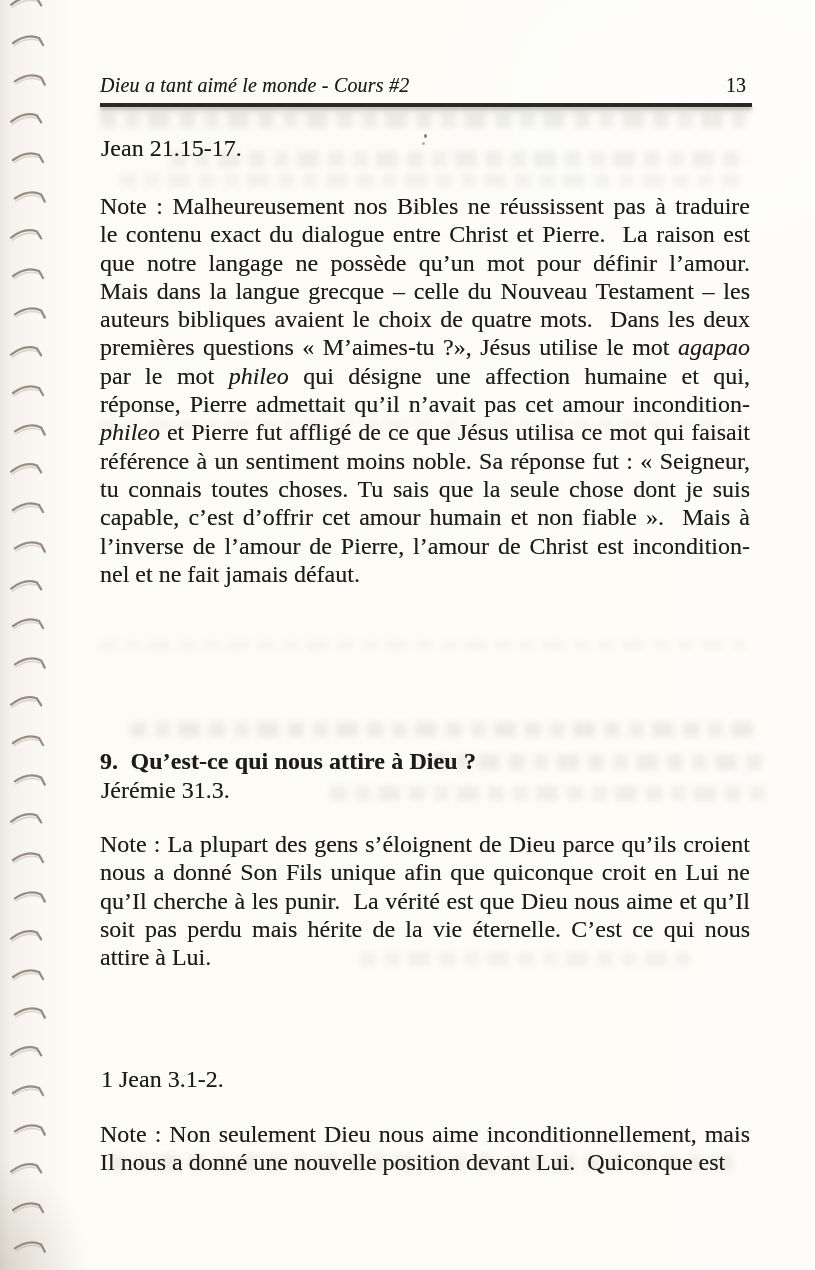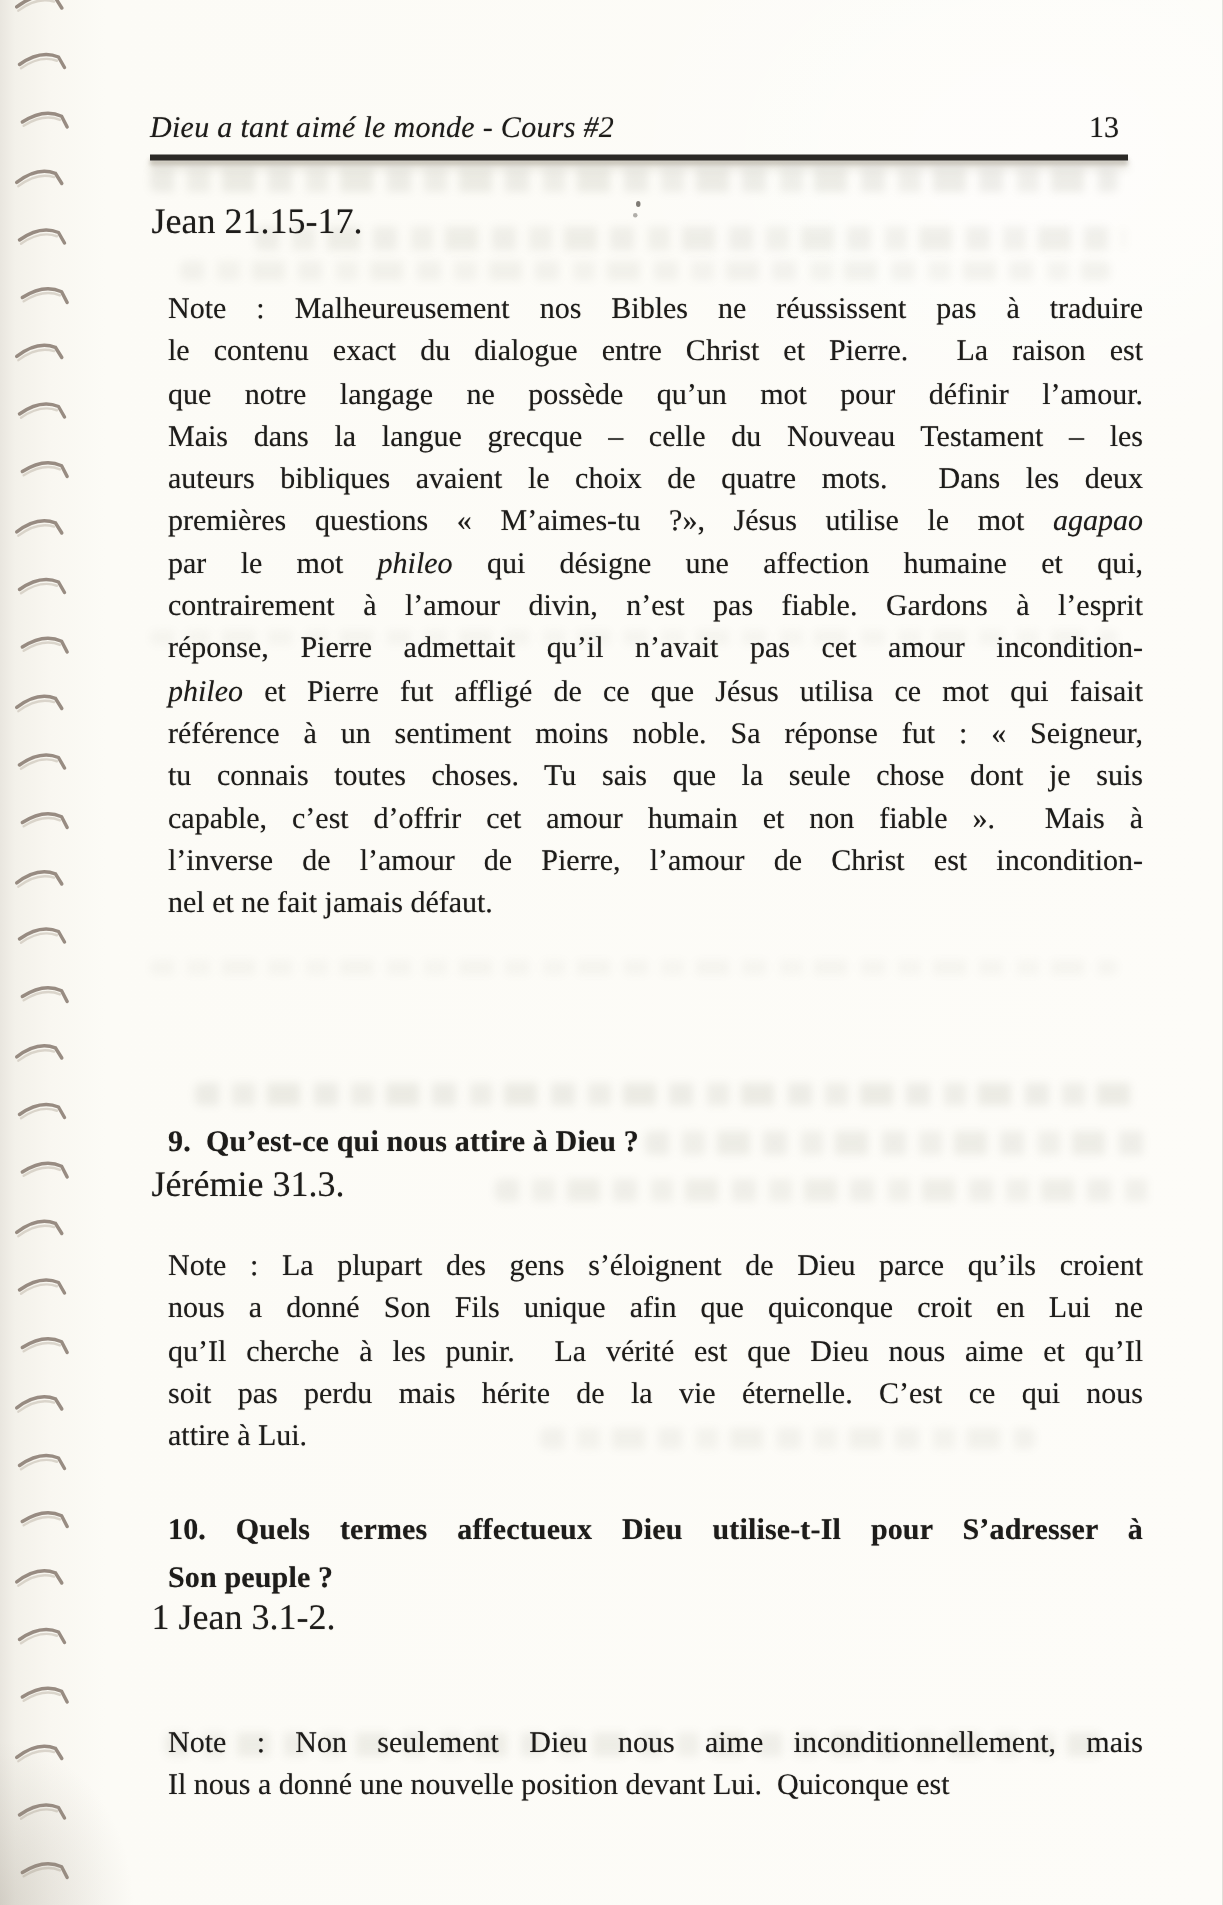--- a/index.html
+++ b/index.html
@@ -37,26 +37,26 @@
     position: absolute; left: 100px; top: 103px; width: 652px; height: 4px;
     background: #2b2926;
     box-shadow: 0 3px 3px rgba(115,104,84,0.35), 0 6px 6px rgba(130,122,100,0.18);
   }
 
   .ref { position: absolute; font-size: 24px; }
   .ref-jean   { left: 101px; top: 135px; }
   .ref-q9     { left: 101px; top: 777px; }
   .ref-q10    { left: 101px; top: 1066px; }
 
-  .block { position: absolute; left: 112px; width: 650px; font-size: 20px; }
+  .block { position: absolute; left: 100px; width: 650px; font-size: 24px; }
   .para-1  { top: 192px; }
   .q9-head { top: 747px; }
   .note-9  { top: 830px; }
   .q10-head{ top: 1004px; }
-  .note-10 { top: 1120px; margin-top: 28px; }
+  .note-10 { top: 1120px; }
 
   .tline {
     text-align: justify;
     text-align-last: justify;
     line-height: 28.3px;
     white-space: normal;
   }
   .tline.last { text-align-last: left; }
   .heading .tline { font-weight: bold; line-height: 32px; letter-spacing: 0.1px; }
   .q9-head .tline { line-height: 28px; }
@@ -243,21 +243,20 @@
     <div class="speck speck-b"></div>
 
     <div class="block para-1">
         <div class="tline">Note : Malheureusement nos Bibles ne réussissent pas à traduire</div>
         <div class="tline">le contenu exact du dialogue entre Christ et Pierre.&nbsp; La raison est</div>
         <div class="tline">que notre langage ne possède qu’un mot pour définir l’amour.</div>
         <div class="tline">Mais dans la langue grecque – celle du Nouveau Testament – les</div>
         <div class="tline">auteurs bibliques avaient le choix de quatre mots.&nbsp; Dans les deux</div>
         <div class="tline">premières questions « M’aimes-tu ?», Jésus utilise le mot <i>agapao</i></div>
         <div class="tline">par le mot <i>phileo</i> qui désigne une affection humaine et qui,</div>
-        <div class="tline">contrairement à l’amour divin, n’est pas fiable. Gardons à l’esprit</div>
         <div class="tline">réponse, Pierre admettait qu’il n’avait pas cet amour incondition-</div>
         <div class="tline"><i>phileo</i> et Pierre fut affligé de ce que Jésus utilisa ce mot qui faisait</div>
         <div class="tline">référence à un sentiment moins noble. Sa réponse fut : « Seigneur,</div>
         <div class="tline">tu connais toutes choses. Tu sais que la seule chose dont je suis</div>
         <div class="tline">capable, c’est d’offrir cet amour humain et non fiable ».&nbsp; Mais à</div>
         <div class="tline">l’inverse de l’amour de Pierre, l’amour de Christ est incondition-</div>
         <div class="tline last">nel et ne fait jamais défaut.</div>
       </div>
 
     <div class="block heading q9-head">
@@ -265,24 +264,20 @@
       </div>
     <div class="ref ref-q9">Jérémie 31.3.</div>
     <div class="block note-9">
         <div class="tline">Note : La plupart des gens s’éloignent de Dieu parce qu’ils croient</div>
         <div class="tline">nous a donné Son Fils unique afin que quiconque croit en Lui ne</div>
         <div class="tline">qu’Il cherche à les punir.&nbsp; La vérité est que Dieu nous aime et qu’Il</div>
         <div class="tline">soit pas perdu mais hérite de la vie éternelle. C’est ce qui nous</div>
         <div class="tline last">attire à Lui.</div>
       </div>
 
-    <div class="block heading q10-head">
-        <div class="tline">10. Quels termes affectueux Dieu utilise-t-Il pour S’adresser à</div>
-        <div class="tline last">Son peuple ?</div>
-      </div>
     <div class="ref ref-q10">1 Jean 3.1-2.</div>
     <div class="block note-10">
         <div class="tline">Note : Non seulement Dieu nous aime inconditionnellement, mais</div>
         <div class="tline last">Il nous a donné une nouvelle position devant Lui.&nbsp; Quiconque est</div>
       </div>
 
   </div>
 </div>
 
 </body></html>

